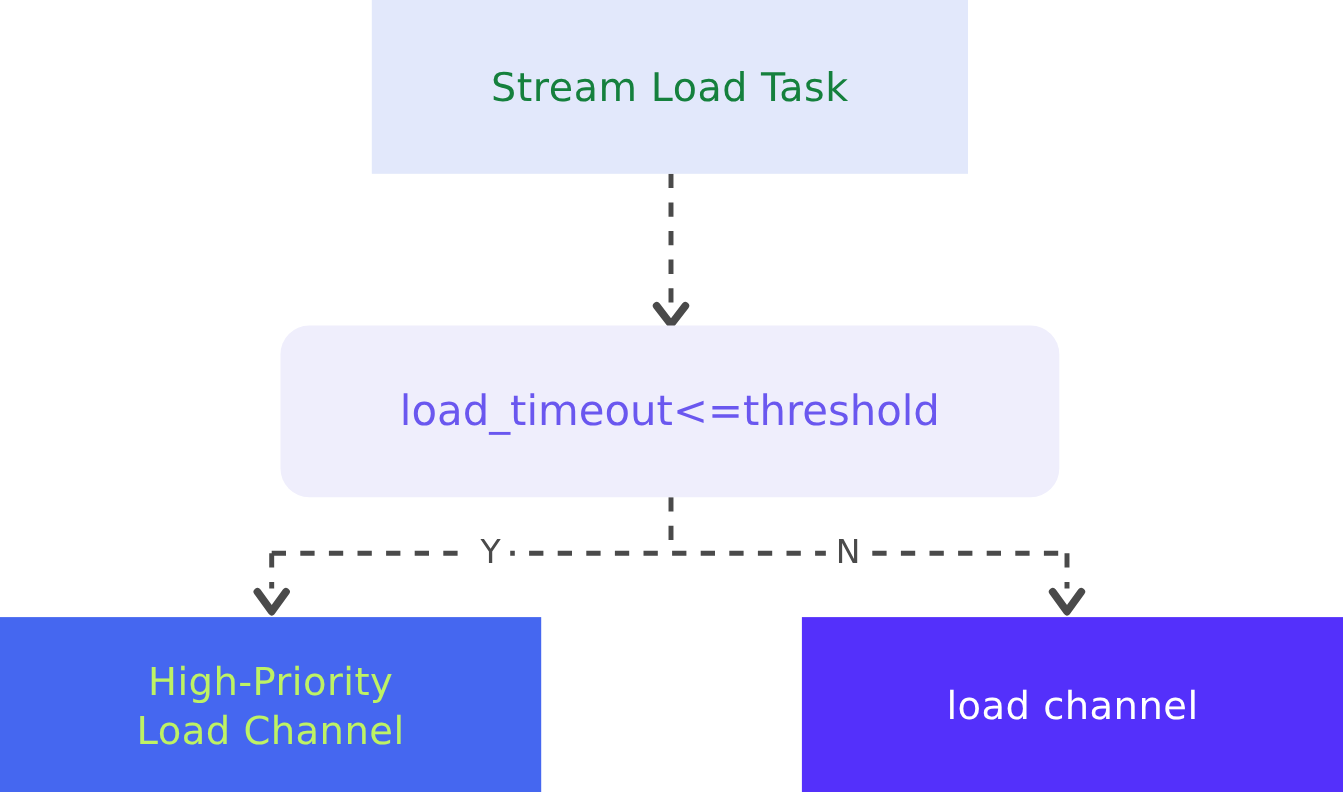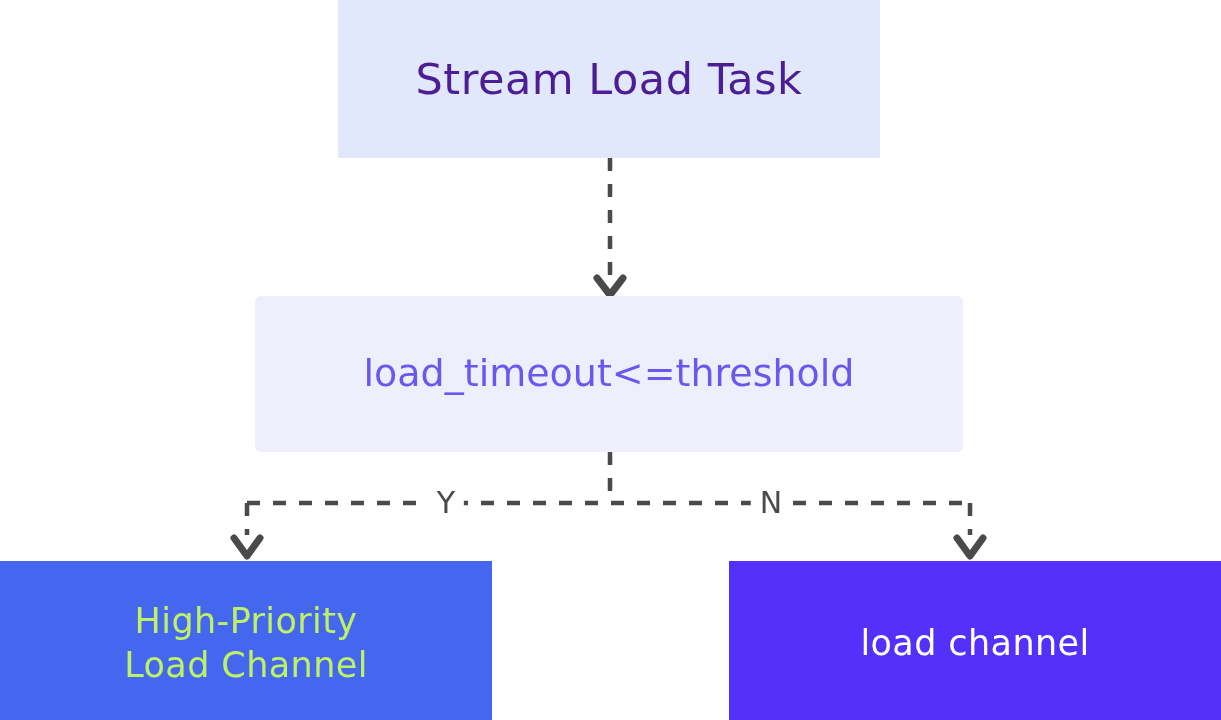--- a/index.html
+++ b/index.html
@@ -30,35 +30,35 @@
   
   #node-stream-load-task {
     left: 338px;
     top: -8px;
     width: 542px;
     height: 166px;
     background: #e2e8fb;
     border-radius: 0px;
   }
   #node-stream-load-task .node-label {
-    color: #4c1d95;
-    font-size: 43px;
+    color: #15803d;
+    font-size: 36px;
     font-weight: 400;
     letter-spacing: 0.5px;
     padding-top: 10px;
   }
 
   
   #node-decision {
     left: 255px;
     top: 296px;
     width: 708px;
     height: 156px;
     background: #efeefc;
-    border-radius: 6px;
+    border-radius: 26px;
   }
   #node-decision .node-label {
     color: #6a57ef;
     font-size: 38px;
     font-weight: 400;
     letter-spacing: 0px;
   }
 
   
   #node-high-priority {

